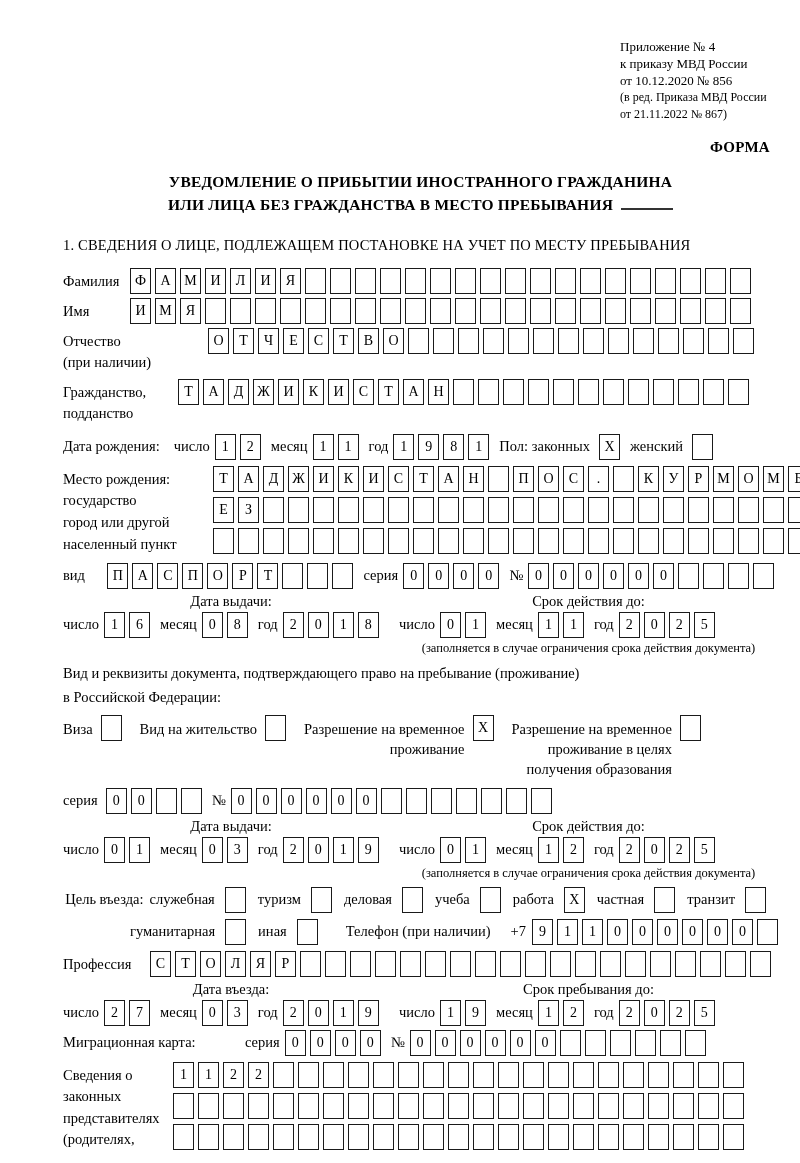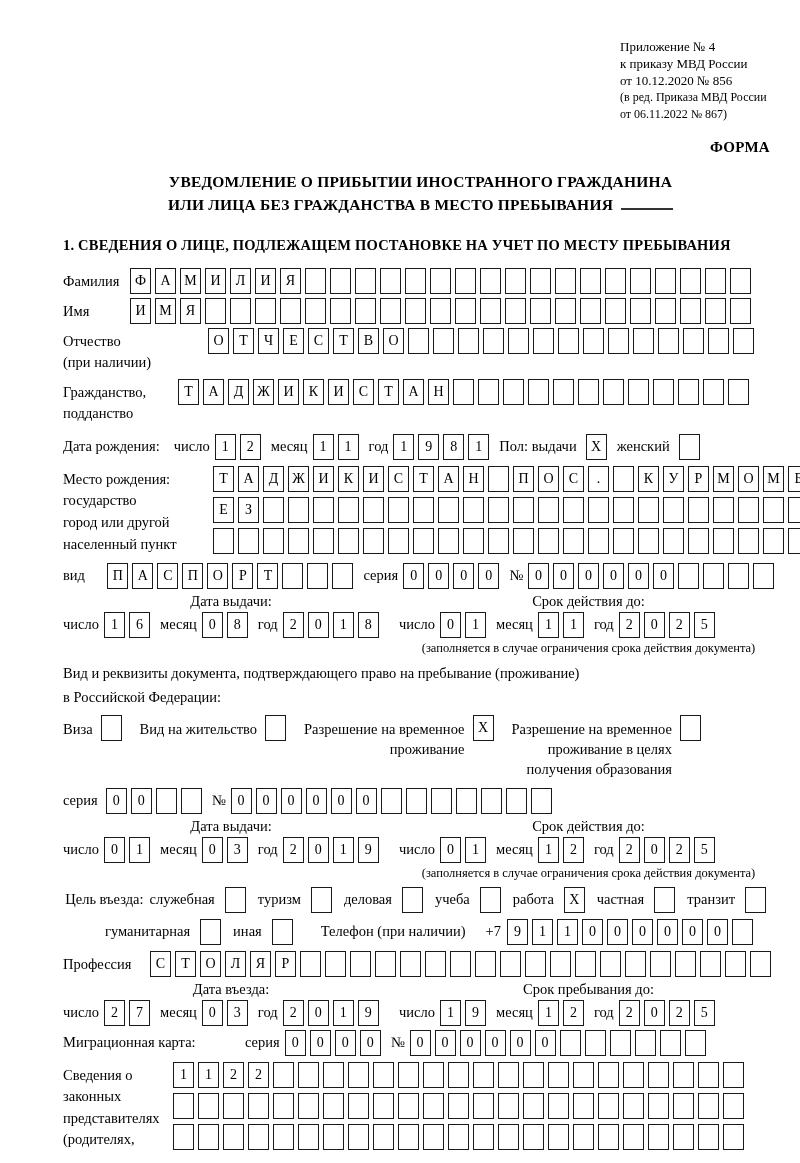--- a/index.html
+++ b/index.html
@@ -7,21 +7,21 @@
        font-family:"Liberation Serif","DejaVu Serif",serif;font-size:14px;}
   .page{padding:38px 22px 10px 63px;box-sizing:border-box;}
 
   .appendix{margin-left:557px;font-size:13px;line-height:1.32;white-space:nowrap;}
   .appendix .small{font-size:12px;margin-top:1px;}
   .forma{text-align:right;font-weight:bold;font-size:15px;margin:16px 8px 0 0;letter-spacing:.3px;}
 
   .title{text-align:center;font-weight:bold;font-size:15.5px;line-height:1.5;margin-top:14px;letter-spacing:.2px;}
   .title-underline{display:inline-block;width:52px;border-bottom:2px solid #333;margin-left:8px;vertical-align:baseline;}
 
-  .sec-head{font-weight:bold;font-size:14.5px;margin:20px 0 14px 0;letter-spacing:.2px;}
+  .sec-head{font-weight:normal;font-size:14.5px;margin:20px 0 14px 0;letter-spacing:.2px;}
 
   .frow{display:flex;align-items:flex-start;margin-bottom:4px;}
   .flabel{flex:0 0 auto;padding-top:4px;font-size:14.5px;line-height:1.35;}
   .w67{width:67px;} .w145{width:145px;} .w115{width:115px;} .w122{width:122px;}
   .w85{width:87px;} .w110{width:110px;} .w165{width:168px;}
 
   .cells{display:inline-flex;flex-wrap:nowrap;}
   .cellcol .cells{margin-bottom:5px;}
   .cell{display:inline-flex;align-items:center;justify-content:center;
         width:21px;height:26px;box-sizing:border-box;border:1.6px solid #1a1a1a;
@@ -44,34 +44,34 @@
 
   .options-row{display:flex;align-items:flex-start;margin:6px 0 8px 0;}
   .opt{display:inline-flex;align-items:flex-start;margin-right:14px;}
   .opt .olabel{font-size:14.5px;padding-top:4px;line-height:1.4;}
   .opt .olabel.center{text-align:right;}
   .opt .checkbox{margin-left:8px;}
 
   .purpose-row{display:flex;align-items:center;flex-wrap:nowrap;margin-bottom:6px;}
   .purpose-row .plabel{font-size:14.5px;margin-right:6px;white-space:nowrap;}
   .purpose-row .checkbox{margin-right:12px;}
-  .indent{margin-left:42px;}
+  .indent{margin-left:67px;}
   .multiline div{margin-bottom:2px;}
 </style>
 </head>
 <body>
 
 <div class="page">
 
   <div class="appendix">
     <div>Приложение № 4</div>
     <div>к приказу МВД России</div>
     <div>от 10.12.2020 № 856</div>
     <div class="small">(в ред. Приказа МВД России</div>
-    <div class="small">от 06.11.2022 № 867)</div>
+    <div class="small">от 21.11.2022 № 867)</div>
   </div>
 
   <div class="forma">ФОРМА</div>
 
   <div class="title">
     <div>УВЕДОМЛЕНИЕ О ПРИБЫТИИ ИНОСТРАННОГО ГРАЖДАНИНА</div>
     <div><span>ИЛИ ЛИЦА БЕЗ ГРАЖДАНСТВА В МЕСТО ПРЕБЫВАНИЯ</span><span class="title-underline"></span></div>
   </div>
 
   <div class="sec-head">1. СВЕДЕНИЯ О ЛИЦЕ, ПОДЛЕЖАЩЕМ ПОСТАНОВКЕ НА УЧЕТ ПО МЕСТУ ПРЕБЫВАНИЯ</div>
@@ -213,21 +213,21 @@
         <span class="cell">1</span>
         <span class="cell">1</span>
       </span>
     <span class="dlabel">год</span>
     <span class="cells">
         <span class="cell">1</span>
         <span class="cell">9</span>
         <span class="cell">8</span>
         <span class="cell">1</span>
       </span>
-    <span class="dlabel">Пол: выдачи</span>
+    <span class="dlabel">Пол: законных</span>
     <span class="cell checkbox">X</span>
     <span class="dlabel">женский</span>
     <span class="cell checkbox"></span>
   </div>
 
   <div class="frow" style="margin-top:6px;gap:28px;">
     <div class="flabel w122 multiline">
       <div>Место рождения:</div>
       <div>государство</div>
       <div>город или другой</div>

